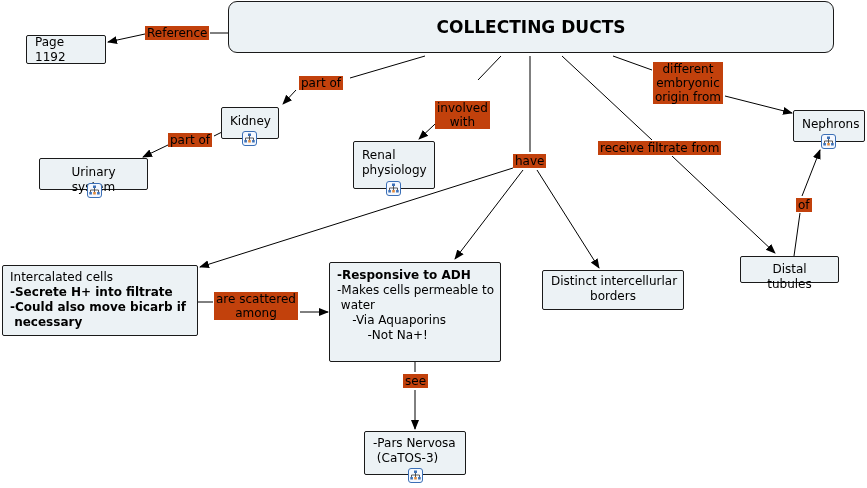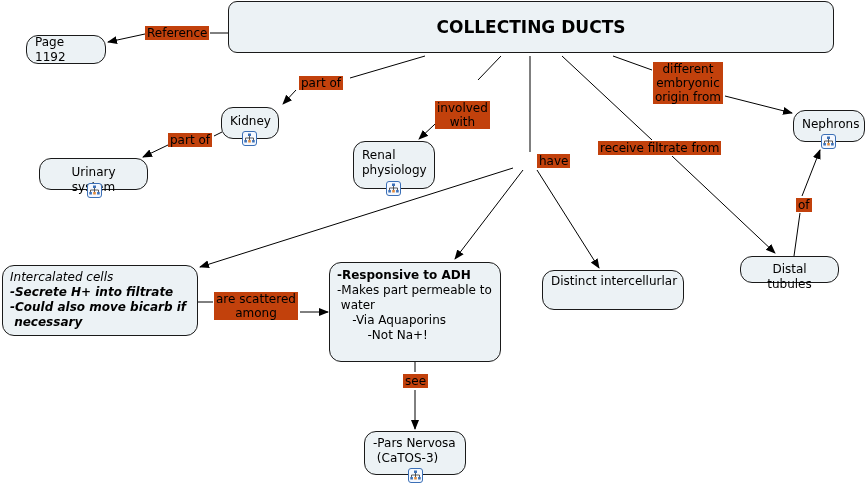--- a/index.html
+++ b/index.html
@@ -1,20 +1,20 @@
 <!DOCTYPE html>
 <html><head>
   <meta charset="utf-8">
   <style>
     html, body { margin: 0; padding: 0; background: #ffffff; }
     body { width: 867px; height: 488px; position: relative; overflow: hidden;
            font-family: "DejaVu Sans", "Liberation Sans", sans-serif; color: #000; }
     #edges { position: absolute; left: 0; top: 0; width: 867px; height: 488px; }
     .node { position: absolute; background: #ecf2f5; border: 1px solid #1a1a1a;
-            border-radius: 12px; box-sizing: border-box; font-size: 12px; line-height: 15px;
+            border-radius: 2px; box-sizing: border-box; font-size: 12px; line-height: 15px;
             padding: 3px 8px; cursor: pointer; }
     .node.title { display: flex; align-items: center; justify-content: center;
                   font-size: 17px; font-weight: bold; border-radius: 9px; }
     .centered { text-align: center; }
     .line { display: block; white-space: pre; }
     .bold { font-weight: bold; }
     .label { position: absolute; font-size: 12px; line-height: 14px; text-align: center;
              background: #c2410c; padding: 0 2px; white-space: pre; }
     .submap { position: absolute; width: 15px; height: 15px; box-sizing: border-box;
               border: 1px solid #3b6fb6; border-radius: 3px; background: #f4f8ff;
@@ -123,37 +123,38 @@
       <rect x="0.3" y="7" width="2.6" height="2.5" fill="#3b6fb6"></rect>
       <rect x="4.2" y="7" width="2.6" height="2.5" fill="#e08a3c"></rect>
       <rect x="8.1" y="7" width="2.6" height="2.5" fill="#3b6fb6"></rect>
     </svg>
 </div>
 
 <div class="node centered" style="left:740px; top:256px; width:99px; height:27px; padding-top:5px;">
   <span>Distal tubules</span>
 </div>
 
-<div class="node" style="left:2px; top:265px; width:196px; height:71px; padding:4px 7px;font-style:italic;">
+<div class="node" style="left:2px; top:265px; width:196px; height:71px; padding:4px 7px;">
   <span class="line">Intercalated cells</span>
   <span class="line bold">-Secrete H+ into filtrate</span>
   <span class="line bold">-Could also move bicarb if</span>
   <span class="line bold"> necessary</span>
 </div>
 
 <div class="node" style="left:329px; top:262px; width:172px; height:100px; padding:5px 7px;">
   <span class="line bold">-Responsive to ADH</span>
-  <span class="line">-Makes part permeable to</span>
+  <span class="line">-Makes cells permeable to</span>
   <span class="line"> water</span>
   <span class="line">    -Via Aquaporins</span>
   <span class="line">        -Not Na+!</span>
 </div>
 
 <div class="node centered" style="left:542px; top:270px; width:142px; height:40px; ">
   <span class="line">Distinct intercellurlar</span>
+  <span class="line">borders</span>
 </div>
 
 <div class="node" style="left:364px; top:431px; width:102px; height:44px; padding:4px 8px;">
   <span class="line">-Pars Nervosa</span>
   <span class="line"> (CaTOS-3)</span>
 </div>
 <div class="submap" style="left:408px; top:468px;">
   <svg width="11" height="11" viewBox="0 0 11 11">
       <rect x="4" y="0.5" width="3" height="2.5" fill="#3b6fb6"></rect>
       <path d="M5.5 3V5M1.5 5H9.5M1.5 5V7M9.5 5V7M5.5 5V7" stroke="#333" stroke-width="0.8"></path>
@@ -161,21 +162,21 @@
       <rect x="4.2" y="7" width="2.6" height="2.5" fill="#e08a3c"></rect>
       <rect x="8.1" y="7" width="2.6" height="2.5" fill="#3b6fb6"></rect>
     </svg>
 </div>
 
 <div class="label" style="left:145px; top:26px;">Reference</div>
 <div class="label" style="left:299px; top:76px;">part of</div>
 <div class="label" style="left:168px; top:133px;">part of</div>
 <div class="label" style="left:435px; top:81px;margin-top:20px;">involved
 with</div>
-<div class="label" style="left:513px; top:154px;margin-left:24px;">have</div>
+<div class="label" style="left:513px; top:154px;">have</div>
 <div class="label" style="left:598px; top:141px;">receive filtrate from</div>
 <div class="label" style="left:653px; top:62px;">different
 embryonic
 origin from</div>
 <div class="label" style="left:796px; top:198px;">of</div>
 <div class="label" style="left:214px; top:292px;">are scattered
 among</div>
 <div class="label" style="left:403px; top:374px;">see</div>
 
 </body></html>

